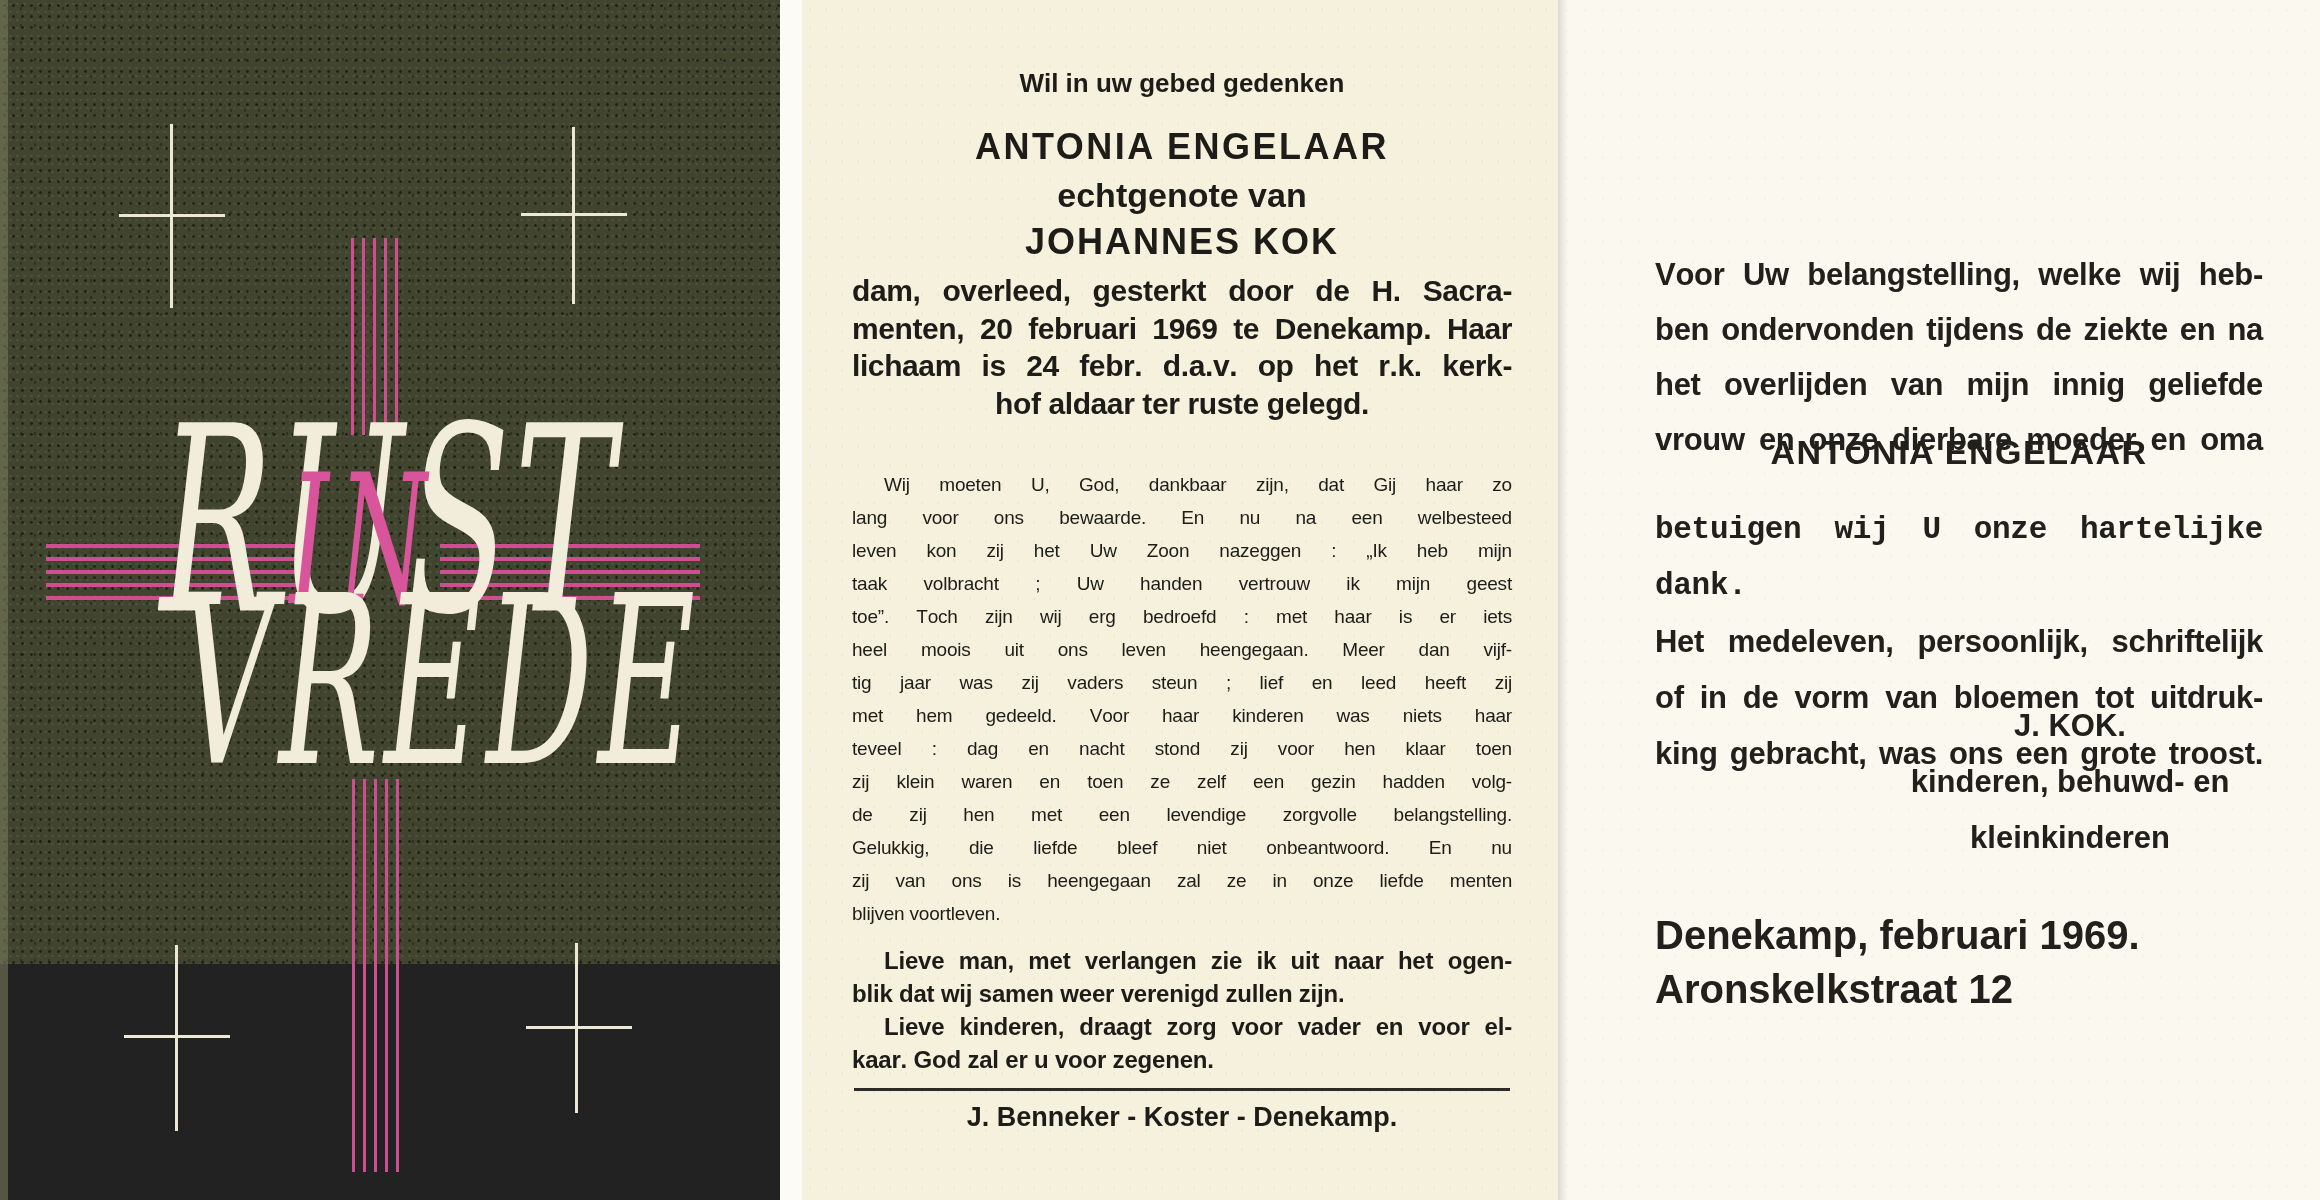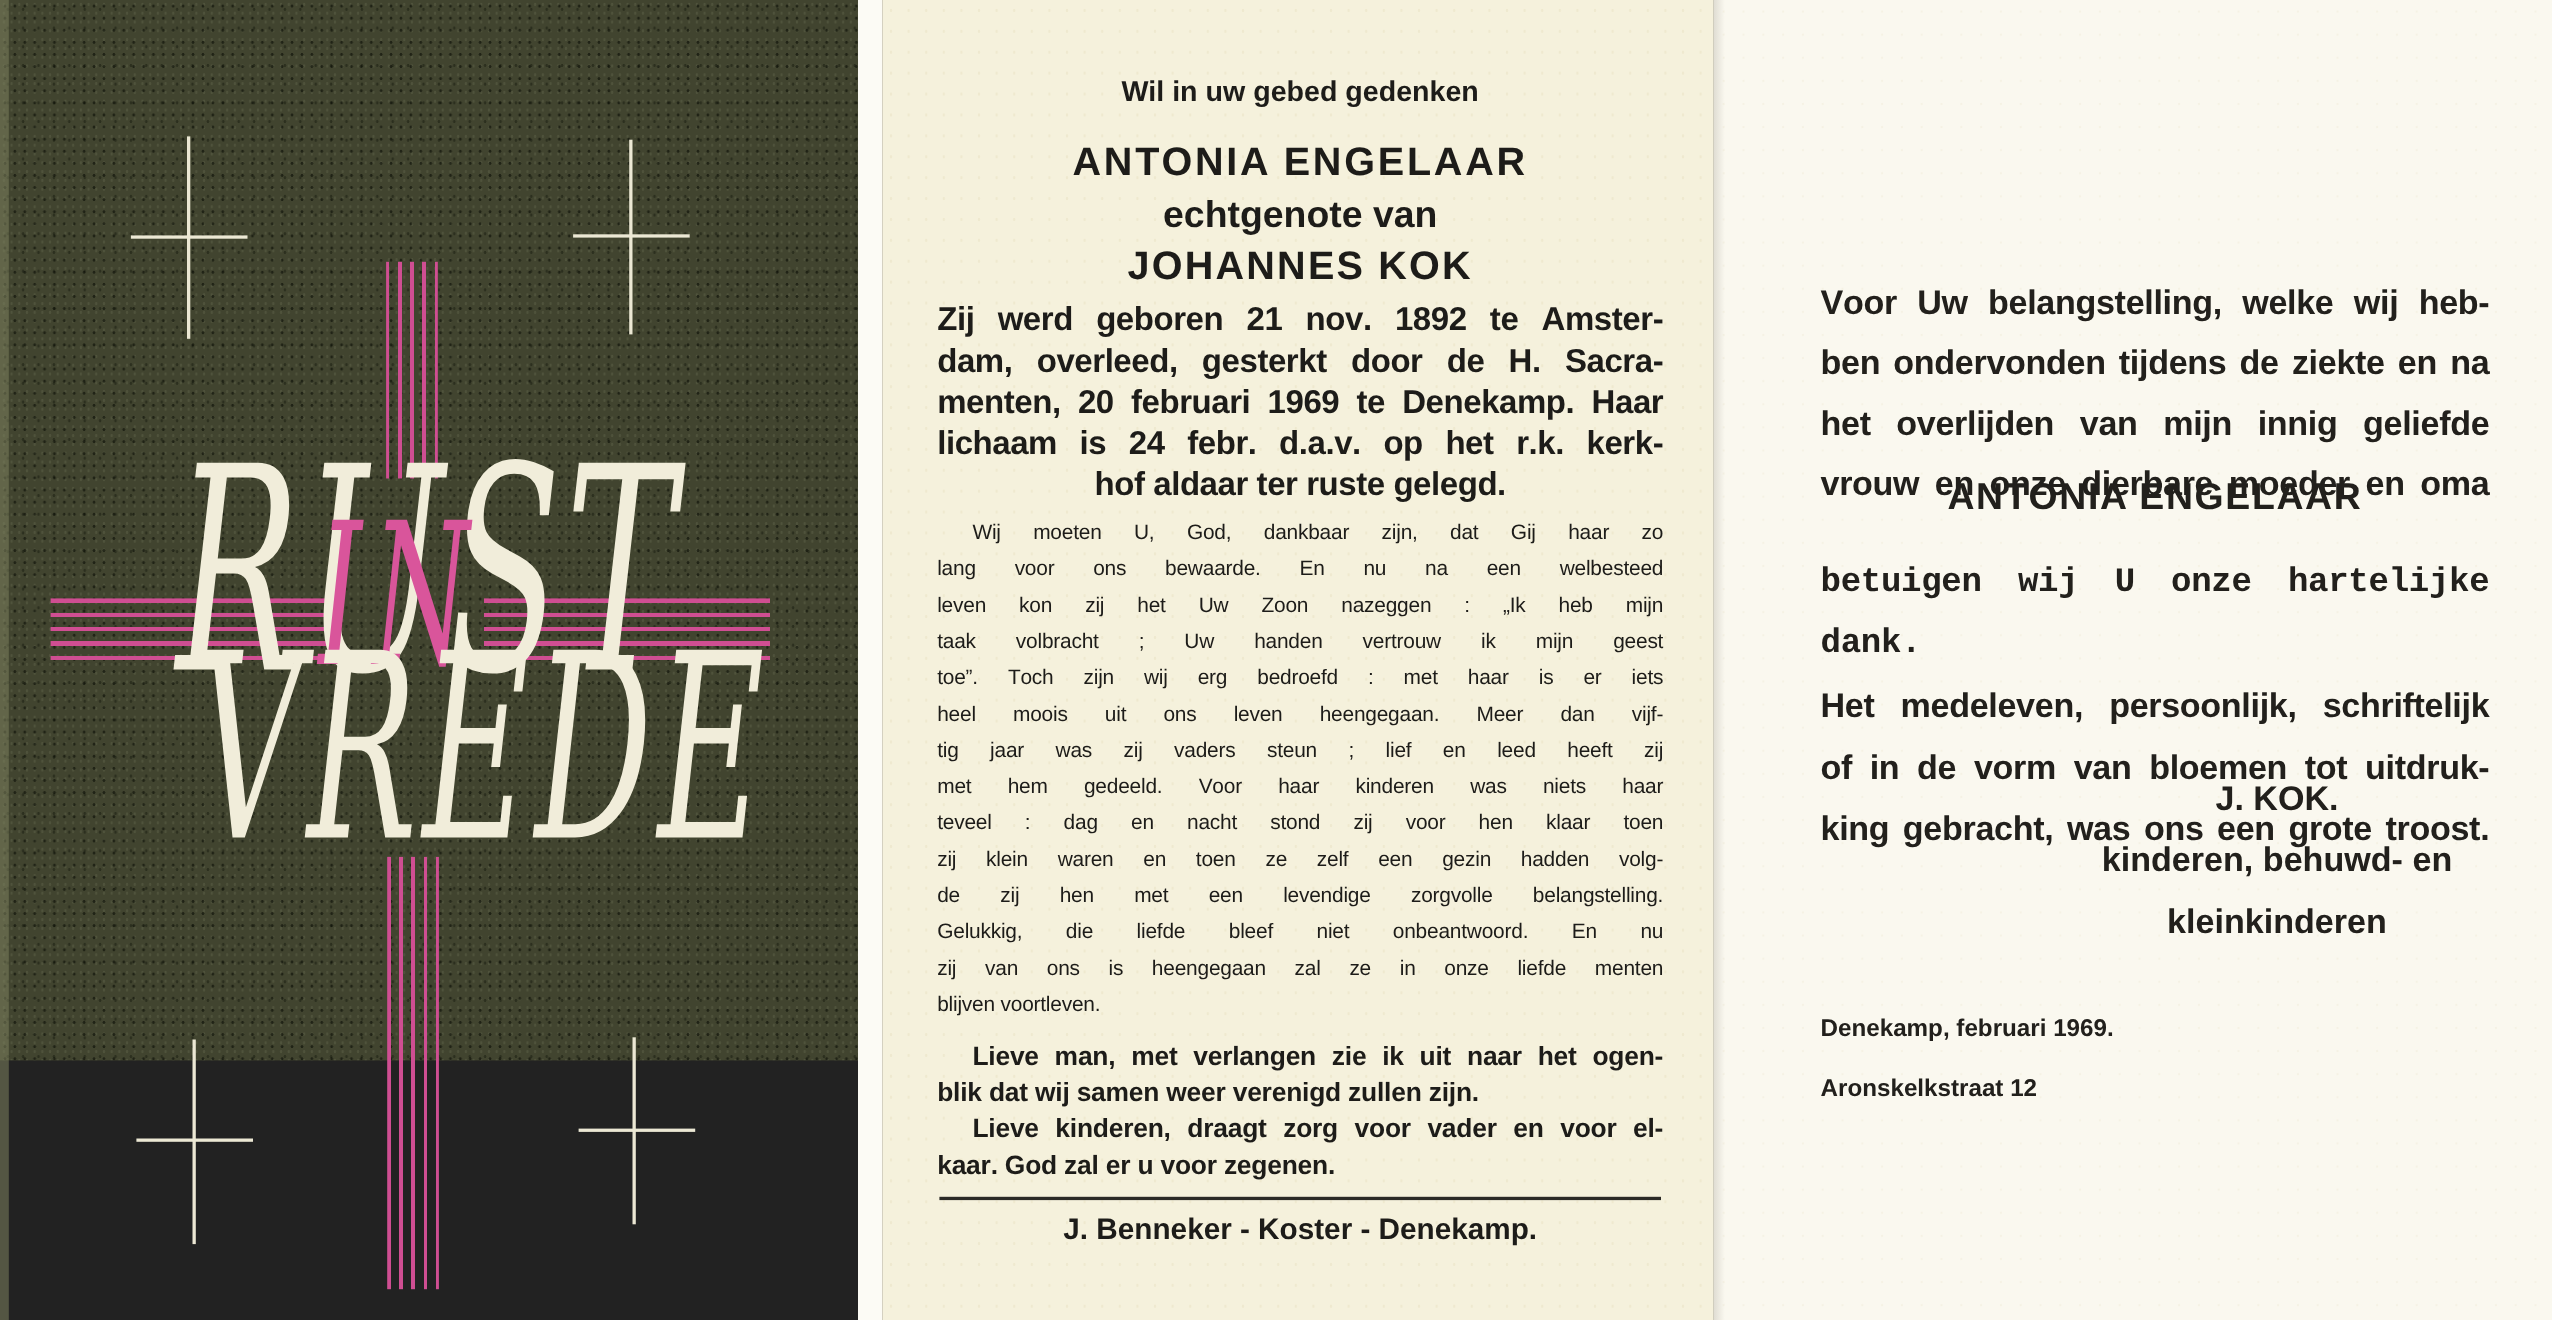--- a/index.html
+++ b/index.html
@@ -68,21 +68,21 @@
     background-size:18px 21px;color:#22201c;}
   #panel-right .fold{position:absolute;left:0;top:0;width:10px;height:1200px;
     background:linear-gradient(to right,rgba(60,55,40,.14),rgba(60,55,40,0));}
   #panel-right .content{position:absolute;left:97px;right:57px;top:0;}
   #right-par1{top:247px;font-size:31px;line-height:55px;font-weight:600;letter-spacing:-0.3px;}
   #right-name{position:absolute;left:0;right:0;top:433px;text-align:center;
     font-size:34px;font-weight:600;letter-spacing:1.5px;}
   #right-par2{top:502px;font-size:31px;line-height:56px;font-weight:600;letter-spacing:-0.3px;}
   #right-signature{position:absolute;left:282px;right:20px;top:698px;
     font-size:31px;line-height:56px;font-weight:600;}
-  #right-footer{top:908px;font-size:22px;line-height:54px;font-weight:600;}
+  #right-footer{top:908px;font-size:40px;line-height:54px;font-weight:600;}
 </style>
 </head>
 <body>
 
 <div id="scan">
 
   <div id="panel-left">
     <div class="edge-light"></div>
 
     <div>
@@ -115,21 +115,20 @@
   <div id="gap-strip"></div>
 
   <div id="panel-middle">
     <div class="content">
       <div class="mid-head" id="mh1">Wil in uw gebed gedenken</div>
       <div class="mid-head" id="mh2">ANTONIA ENGELAAR</div>
       <div class="mid-head" id="mh3">echtgenote van</div>
       <div class="mid-head" id="mh4">JOHANNES KOK</div>
 
       <div class="lines last-center" id="mid-intro">
-          <div class="line">Zij werd geboren 21 nov. 1892 te Amster-</div>
           <div class="line">dam, overleed, gesterkt door de H. Sacra-</div>
           <div class="line">menten, 20 februari 1969 te Denekamp. Haar</div>
           <div class="line">lichaam is 24 febr. d.a.v. op het r.k. kerk-</div>
           <div class="line">hof aldaar ter ruste gelegd.</div>
         </div>
 
       <div class="lines last-left indent-first" id="mid-body1">
           <div class="line">Wij moeten U, God, dankbaar zijn, dat Gij haar zo</div>
           <div class="line">lang voor ons bewaarde. En nu na een welbesteed</div>
           <div class="line">leven kon zij het Uw Zoon nazeggen : „Ik heb mijn</div>

